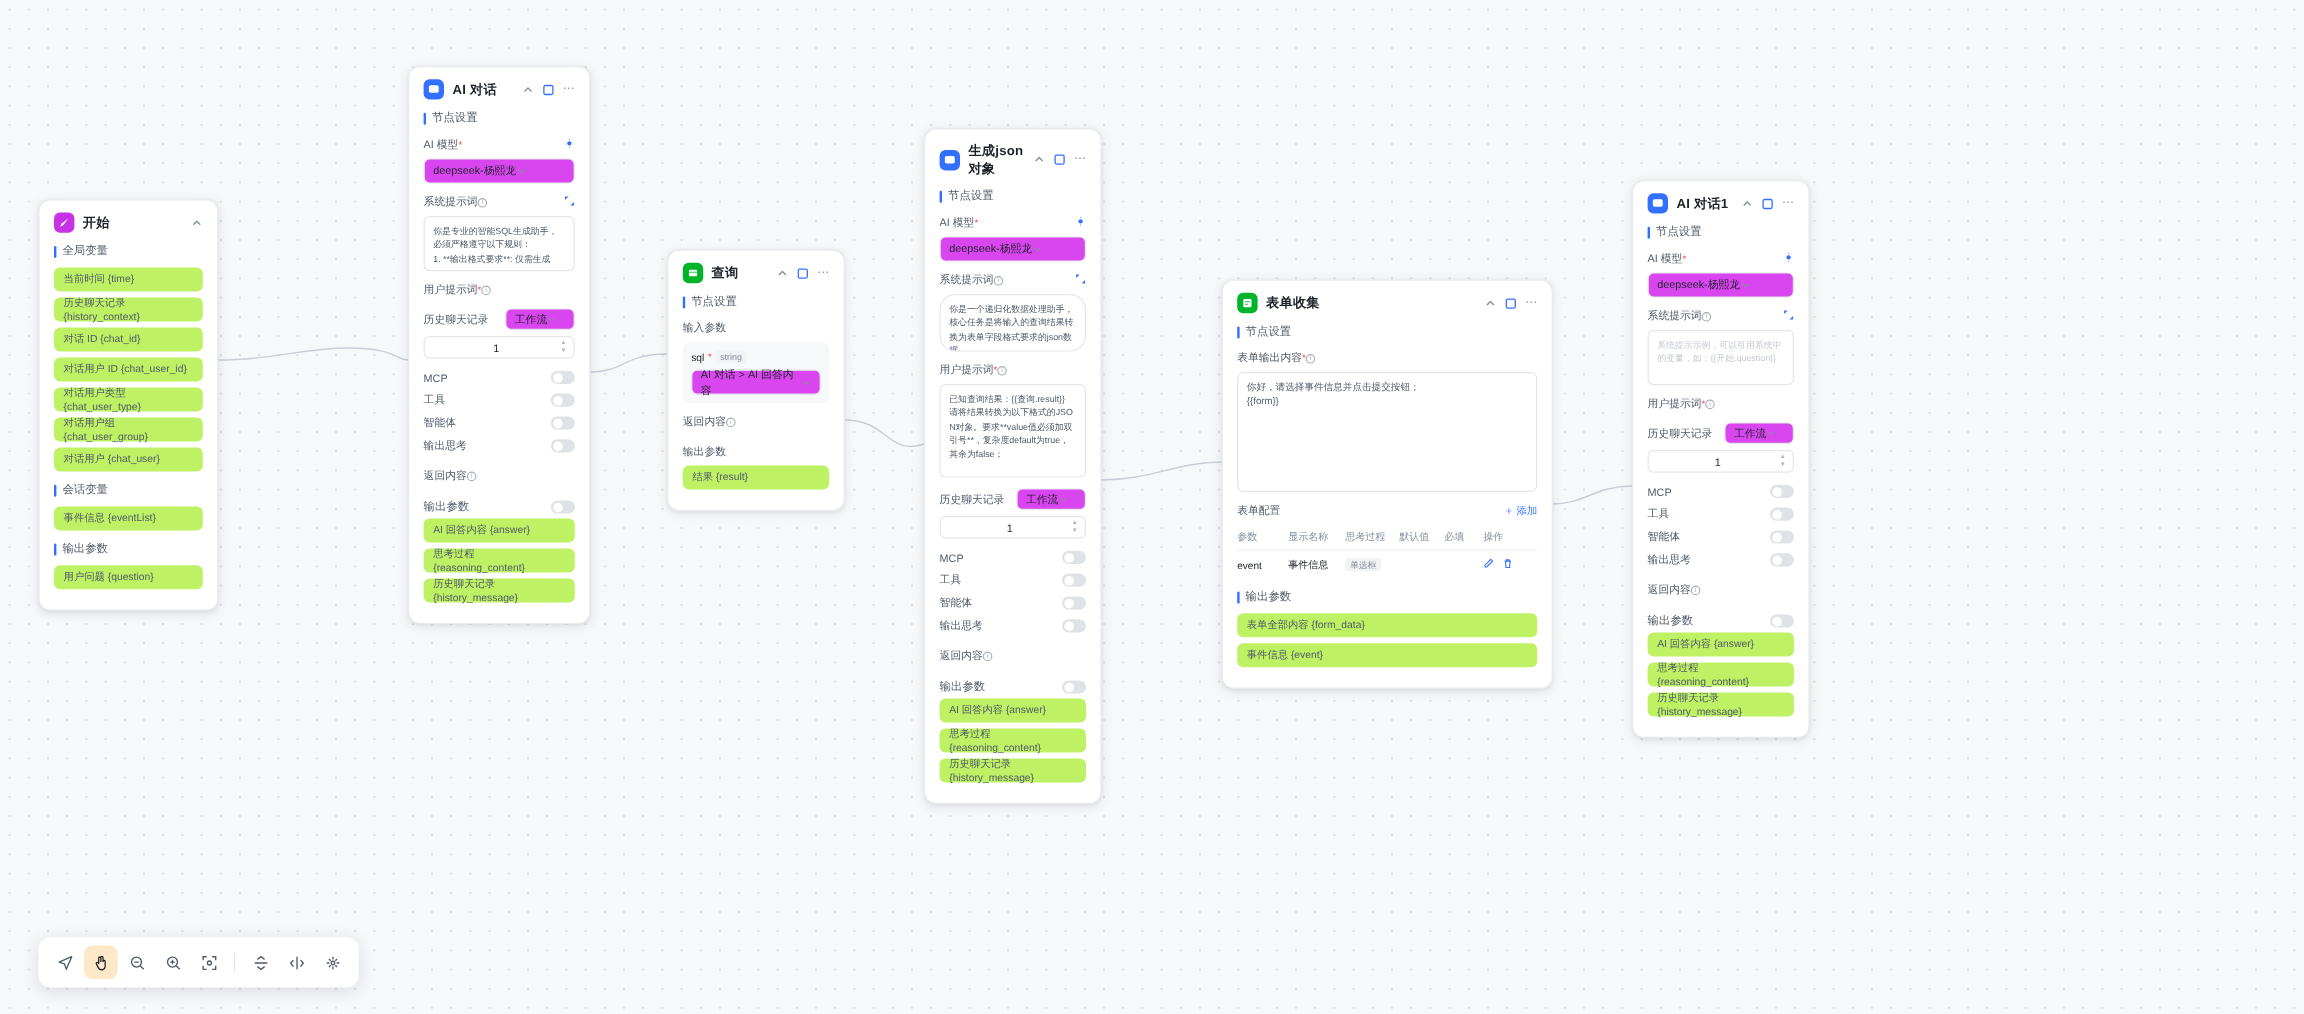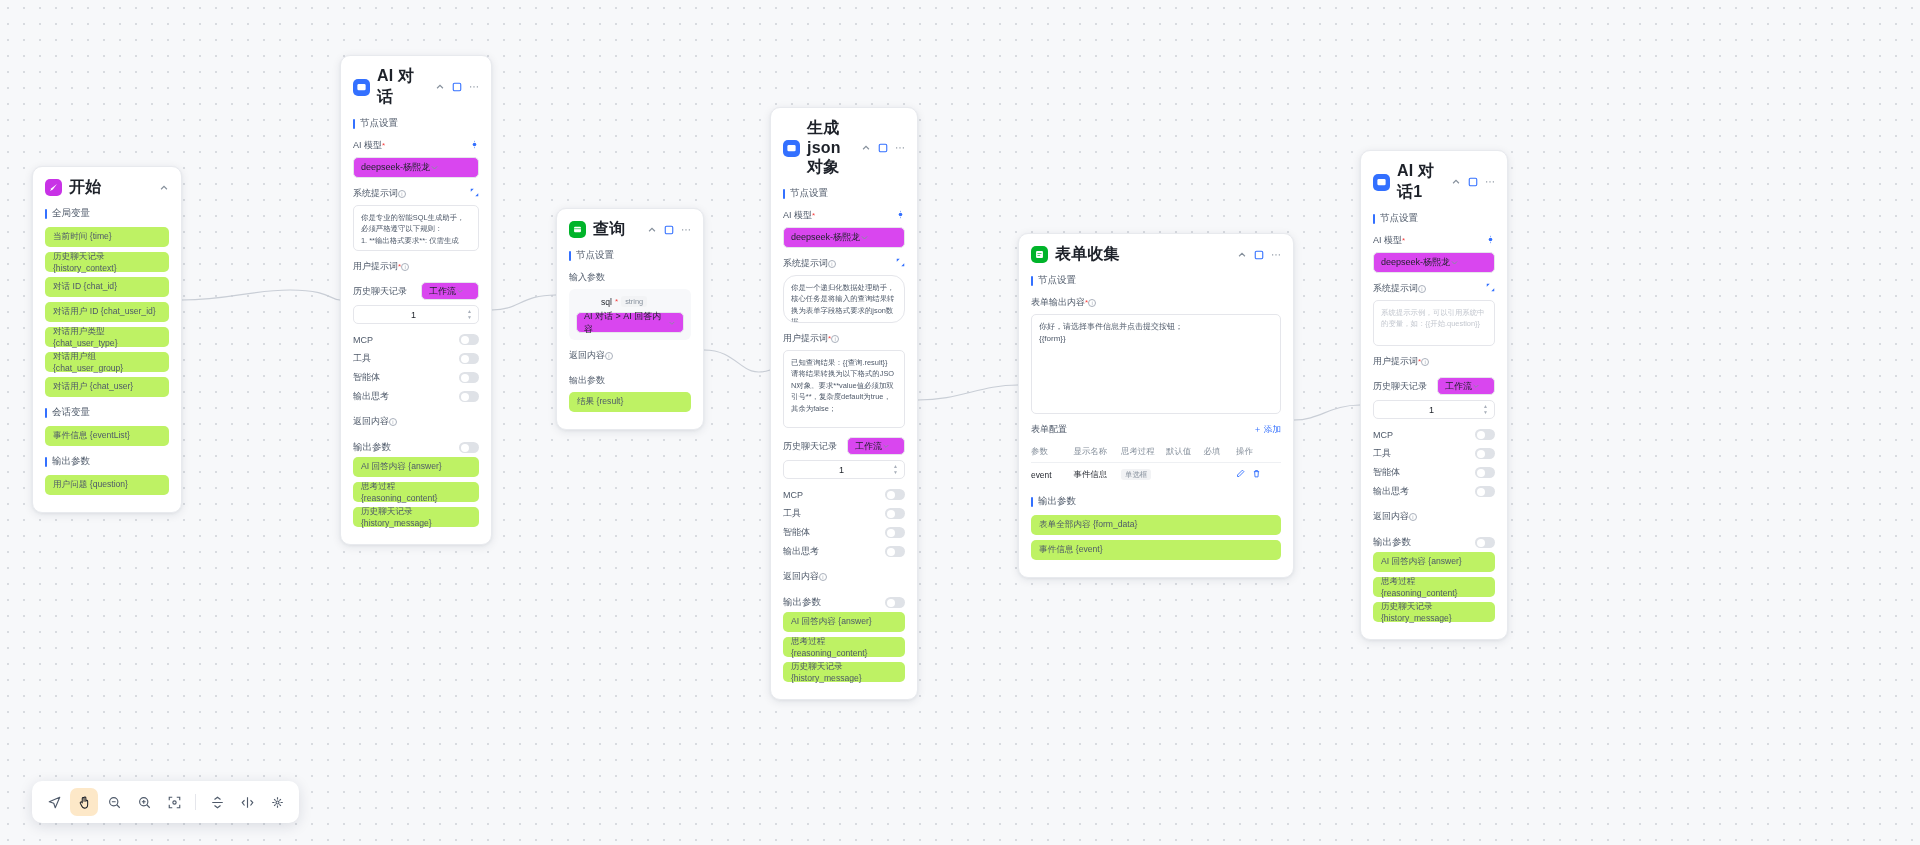--- a/index.html
+++ b/index.html
@@ -26,21 +26,21 @@
     box-shadow: 0 2px 10px rgba(20,30,60,.09), 0 1px 3px rgba(20,30,60,.05);
     padding: 10px 12px 12px 12px;
   }
   .node-head { display: flex; align-items: center; gap: 7px; margin-bottom: 9px; }
   .nicon {
     width: 17px; height: 17px; border-radius: 5px;
     display: flex; align-items: center; justify-content: center;
     flex: 0 0 auto;
   }
   .nicon svg { width: 11px; height: 11px; display:block; }
-  .ntitle { font-size: 16px; font-weight: bold; color: #1d2129; flex: 1; letter-spacing: .2px; }
+  .ntitle { font-size: 11px; font-weight: bold; color: #1d2129; flex: 1; letter-spacing: .2px; }
   .hbtns { display: flex; align-items: center; gap: 7px; color: #86909c; }
   .hbtns span { font-size: 10px; line-height: 1; cursor: pointer; }
   .hbtns svg { width: 10px; height: 10px; display: block; }
 
   .sect { display: flex; align-items: center; gap: 5px; margin: 9px 0 7px 0; }
   .sect::before { content:""; width: 2px; height: 10px; background: #3370ff; border-radius: 1px; }
   .sect-t { font-size: 9.5px; color: #4e5969; text-align: right; }
 
   .plainlbl { font-size: 9px; color: #4e5969; margin: 9px 0 5px 0; display:flex; align-items:center; gap:0;}
   .req { color: #f53f3f; font-size: 8px; }
@@ -293,21 +293,21 @@
 
     <div class="sect">
       <div class="sect-t">节点设置</div>
     </div>
 
     <div class="plainlbl">
       <span>输入参数</span>
     </div>
     <div class="boxgrp">
       <div style="display:flex; align-items:center; gap:3px; margin-bottom:5px;">
-        <span style="font-size:8.6px;color:#1d2129;margin-left:25px;">sql</span>
+        <span style="font-size:8.6px;color:#1d2129;">sql</span>
         <span class="req">*</span>
         <span class="tag">string</span>
       </div>
       <div class="sel">
         <span>AI 对话 &gt; AI 回答内容</span>
         <svg viewBox="0 0 12 12" width="8" height="8" fill="none" stroke="#86909c" stroke-width="1.3">
             <path d="M2.5 4.5L6 8l3.5-3.5"></path>
           </svg>
       </div>
     </div>

